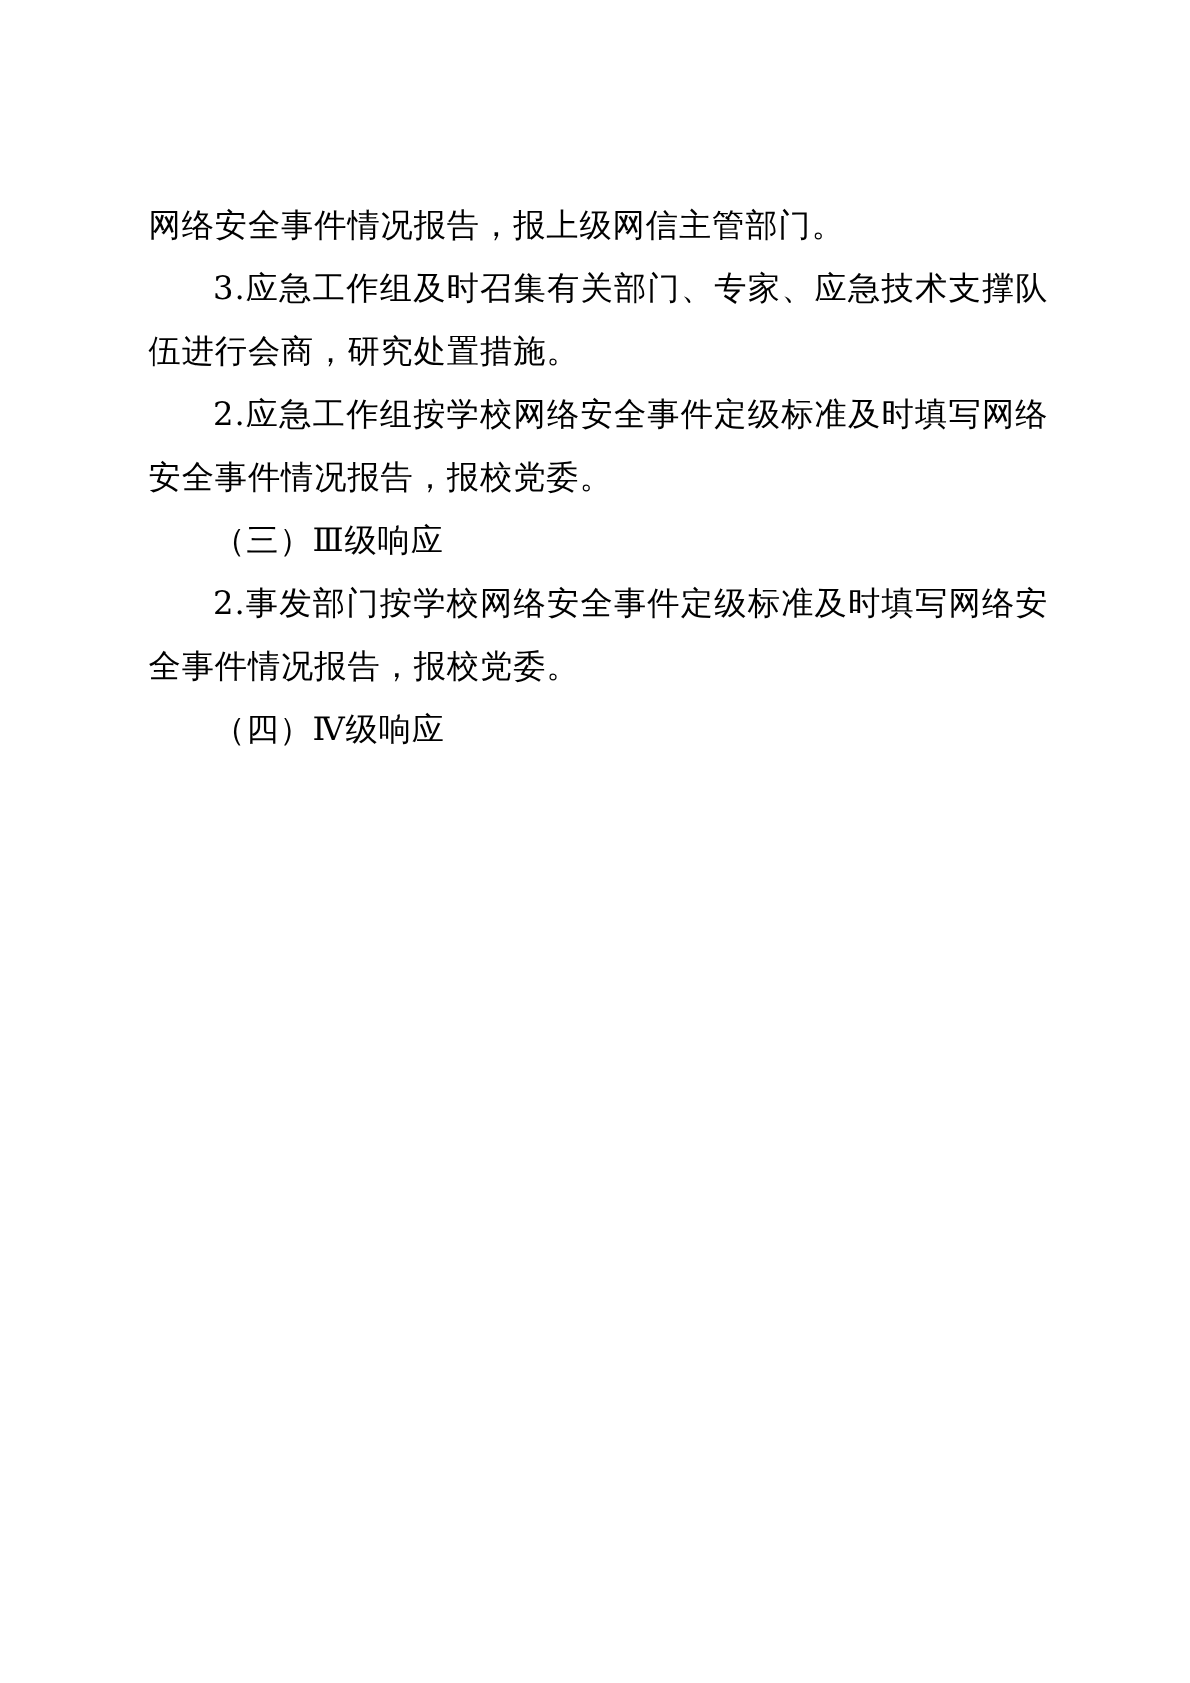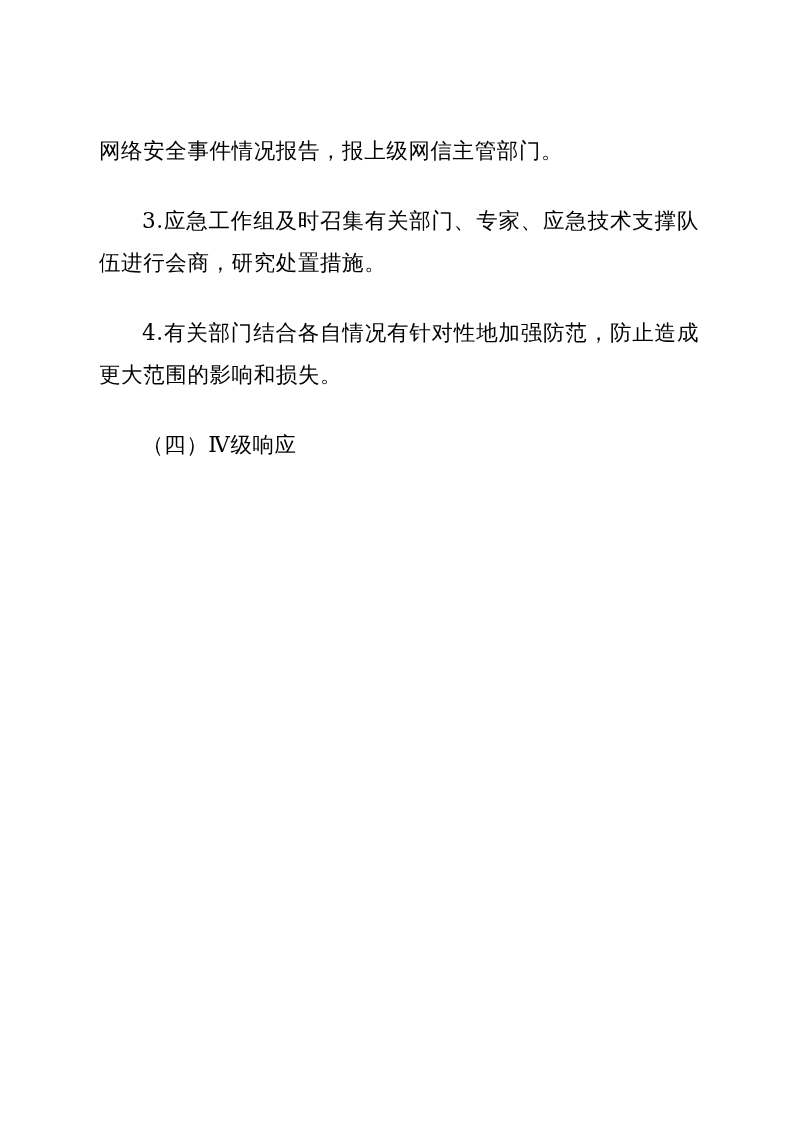--- a/index.html
+++ b/index.html
@@ -32,29 +32,30 @@
     line-height: 42px;
     letter-spacing: 0.6px;
     text-align: justify;
     text-justify: inter-ideograph;
     margin: 0;
     color: #000000;
     font-family: "DejaVu Serif", "Liberation Serif", serif;
   }
   .indent {
     text-indent: 43px;
-    margin-top: 28px;
   }
   .noindent {
     text-indent: 0;
   }
 </style>
 </head>
 <body>
 
 <div class="page">
   <div class="content">
     <p class="para noindent">网络安全事件情况报告，报上级网信主管部门。</p>
     <p class="para indent">3.应急工作组及时召集有关部门、专家、应急技术支撑队伍进行会商，研究处置措施。</p>
-    <p class="para indent">4.有关部门结合各自情况有针对性地加强防范，防止造成更大范围的影响和损失。</p>
+    <p class="para indent">2.应急工作组按学校网络安全事件定级标准及时填写网络安全事件情况报告，报校党委。</p>
+    <p class="para indent">（三）Ⅲ级响应</p>
+    <p class="para indent">2.事发部门按学校网络安全事件定级标准及时填写网络安全事件情况报告，报校党委。</p>
     <p class="para indent">（四）Ⅳ级响应</p>
   </div>
 </div>
 
 </body></html>

